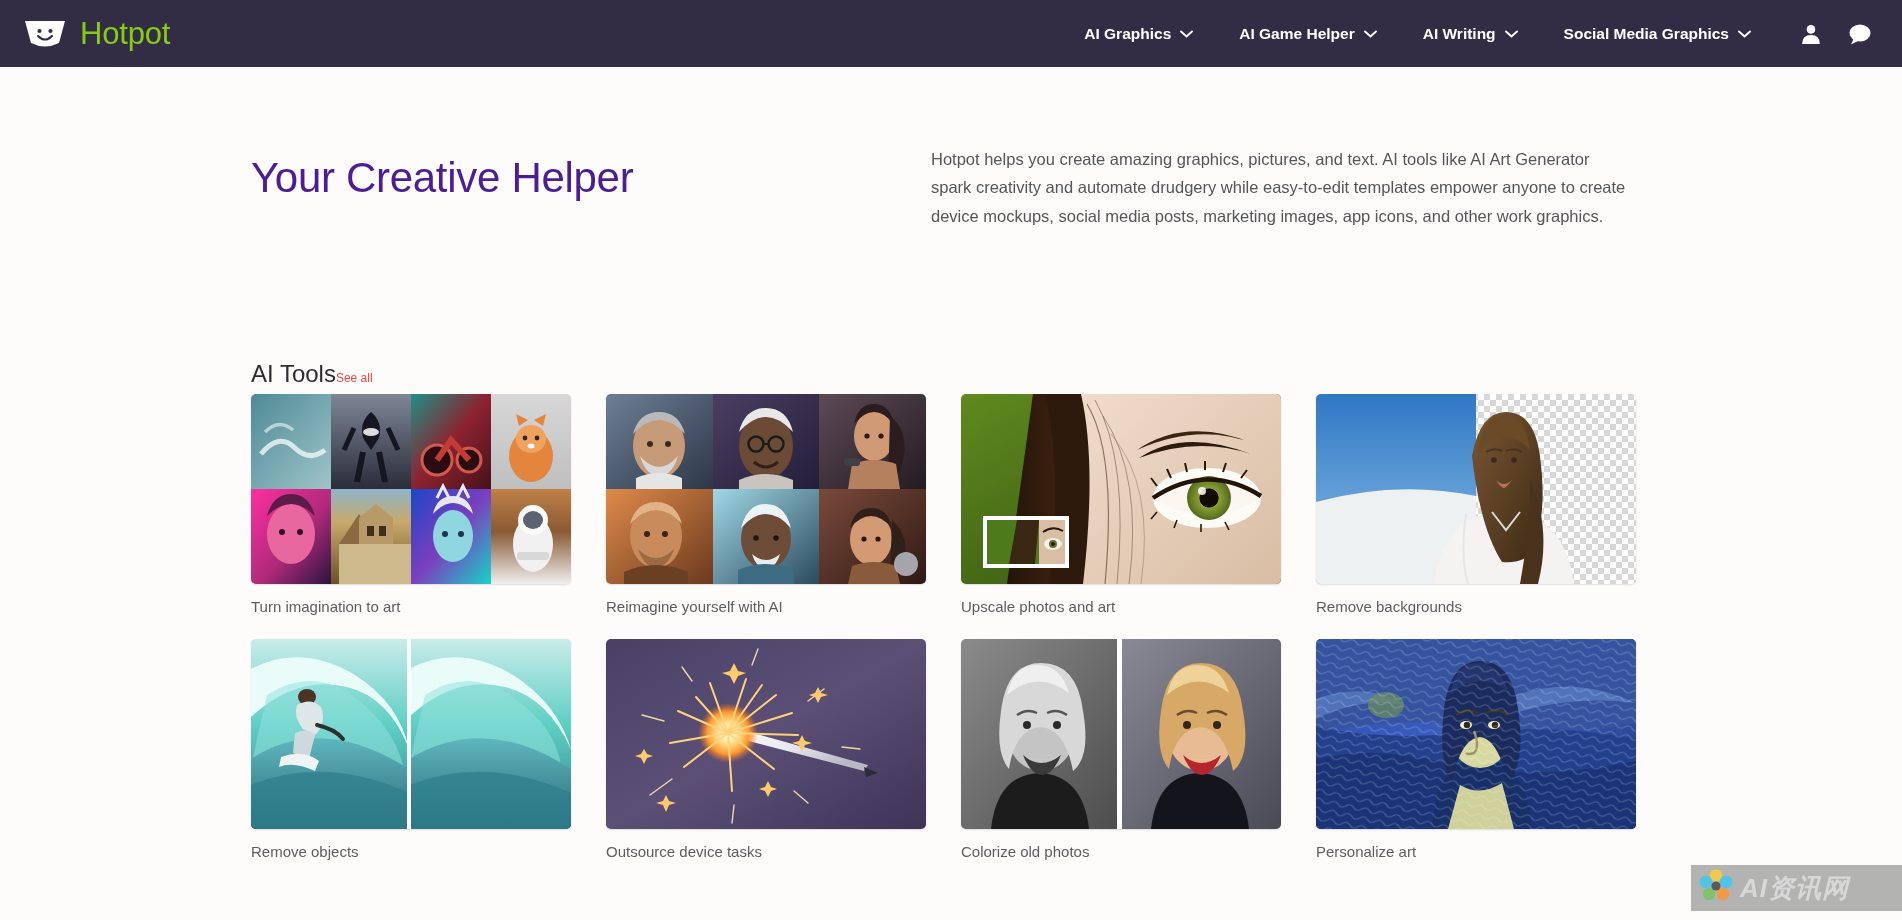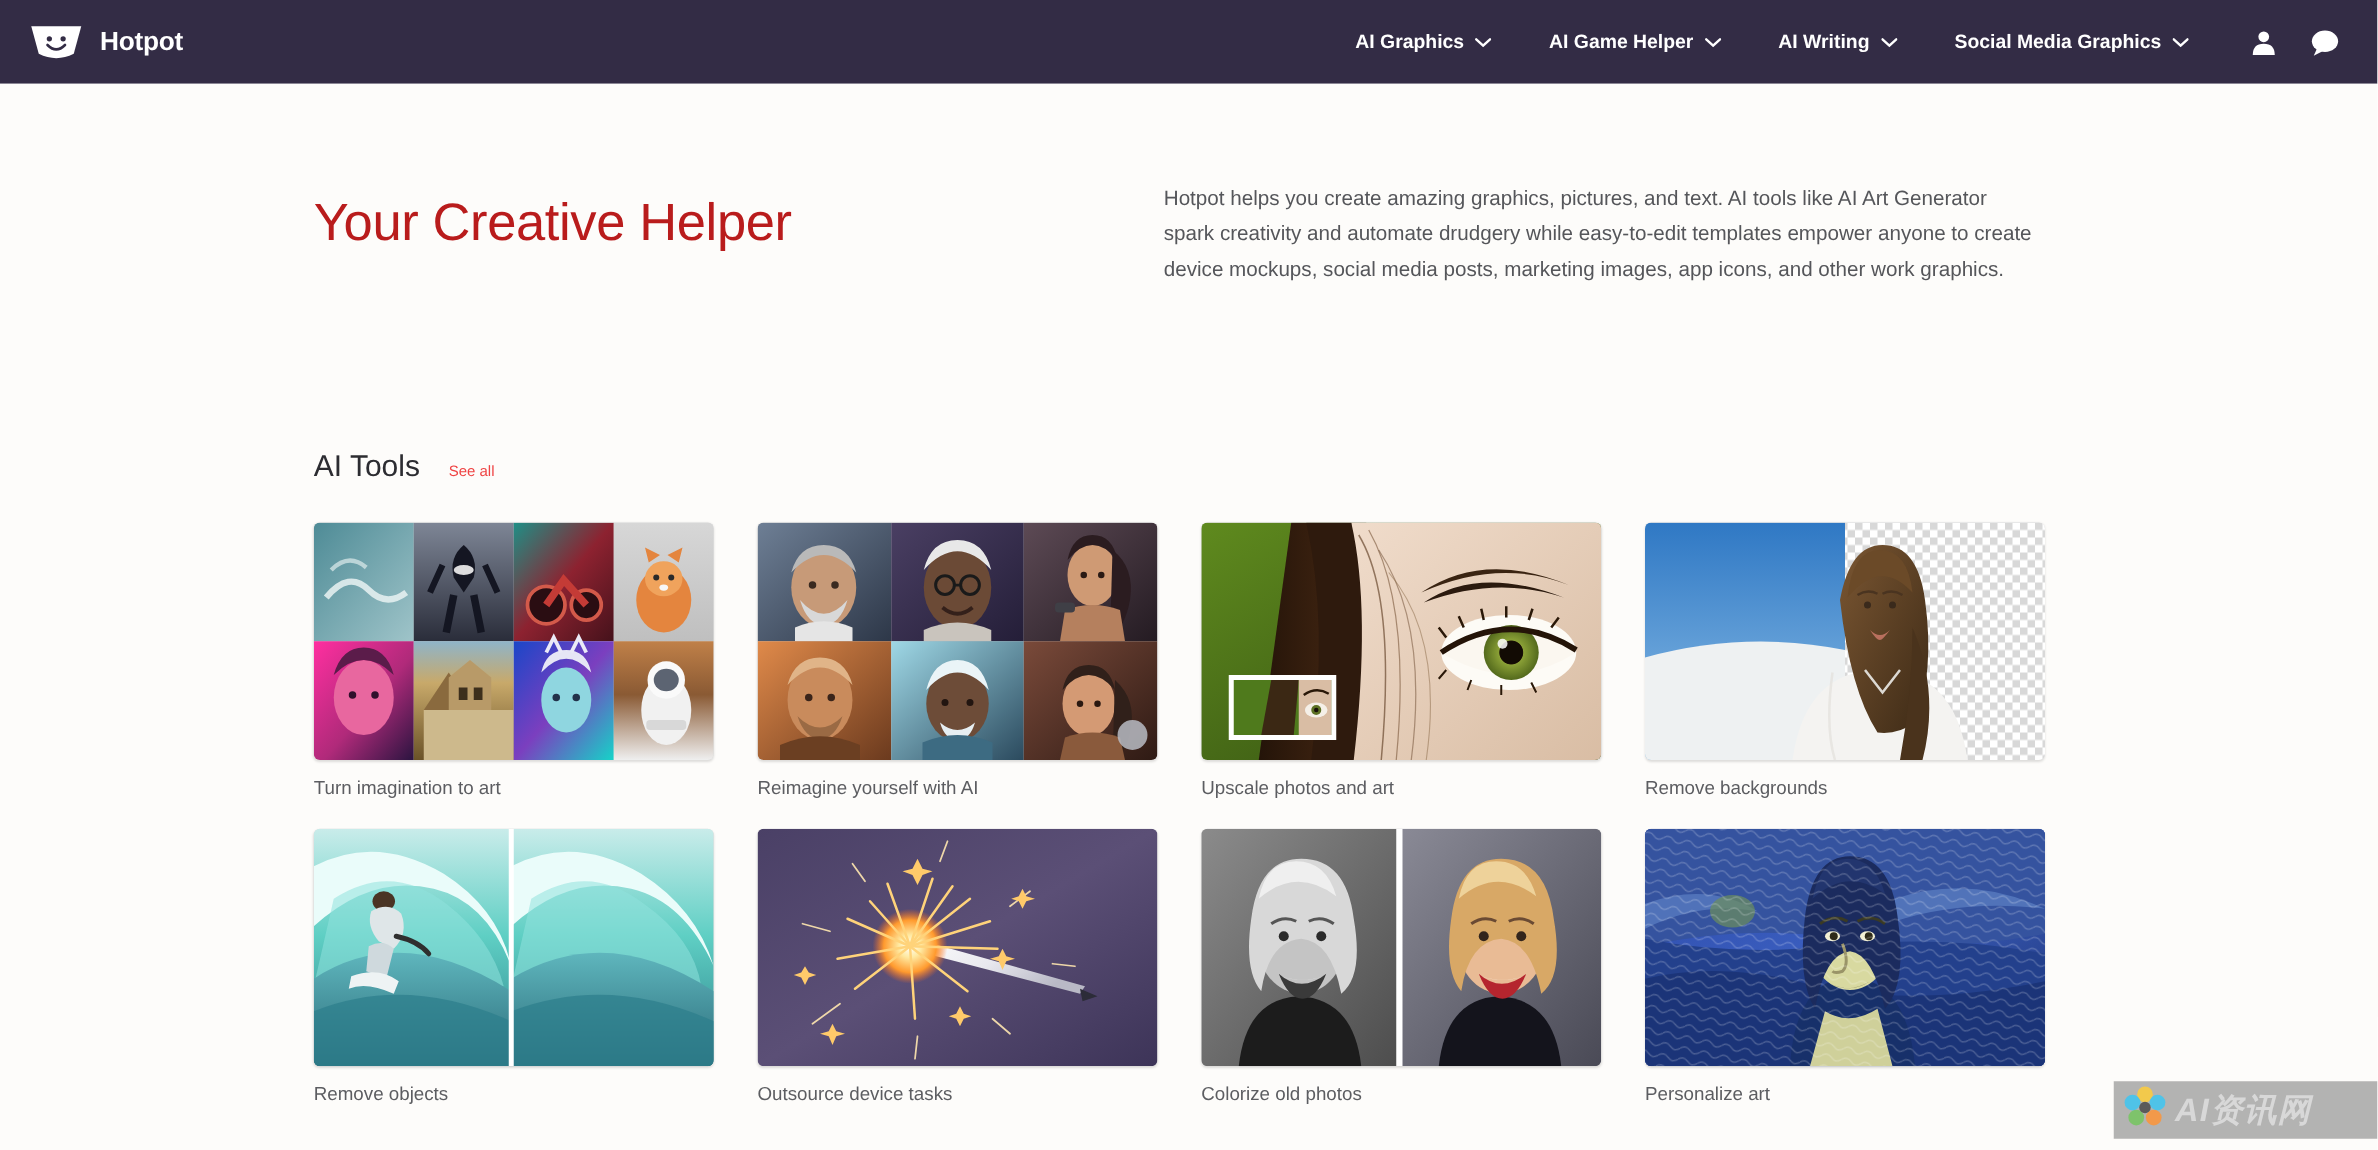--- a/index.html
+++ b/index.html
@@ -22,23 +22,23 @@
     position: relative;
   }
   .brand {
     display: flex;
     align-items: center;
     gap: 12px;
     cursor: pointer;
   }
   .brand-logo { width: 46px; height: 34px; display:block; }
   .brand-name {
-    color: #ffffff;
-    font-size: 21px;
-    font-weight: bold;
+    color: #84cc16;
+    font-size: 31px;
+    font-weight: normal;
     letter-spacing: -0.2px;
   }
   .nav-right {
     margin-left: auto;
     display: flex;
     align-items: center;
     gap: 0px;
   }
   .nav-item {
     display: flex;
@@ -74,38 +74,37 @@
   .hero {
     display: flex;
     gap: 0px;
     align-items: flex-start;
   }
   .hero-title {
     width: 680px;
     font-size: 42px;
     line-height: 1.18;
     font-weight: normal;
-    color: #b91c1c;
+    color: #4c1d95;
     letter-spacing: -0.3px;
     padding-top: 8px;
   }
   .hero-desc {
     width: 700px;
     font-size: 16.5px;
     line-height: 1.72;
     color: #55565a;
   }
 
   
   .section-head {
     display: flex;
     align-items: baseline;
-    gap: 23px;
     margin-top: 130px;
-    margin-bottom: 30px;
+    margin-bottom: 6px;
   }
   .section-title {
     font-size: 24px;
     color: #2c2c31;
     font-weight: normal;
   }
   .see-all {
     font-size: 12px;
     color: #ef4444;
     cursor: pointer;

